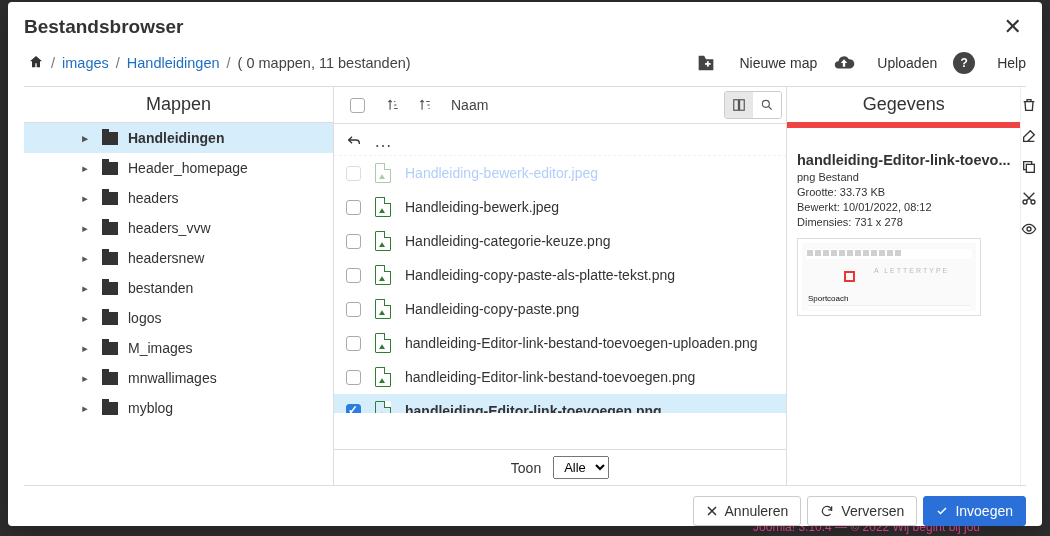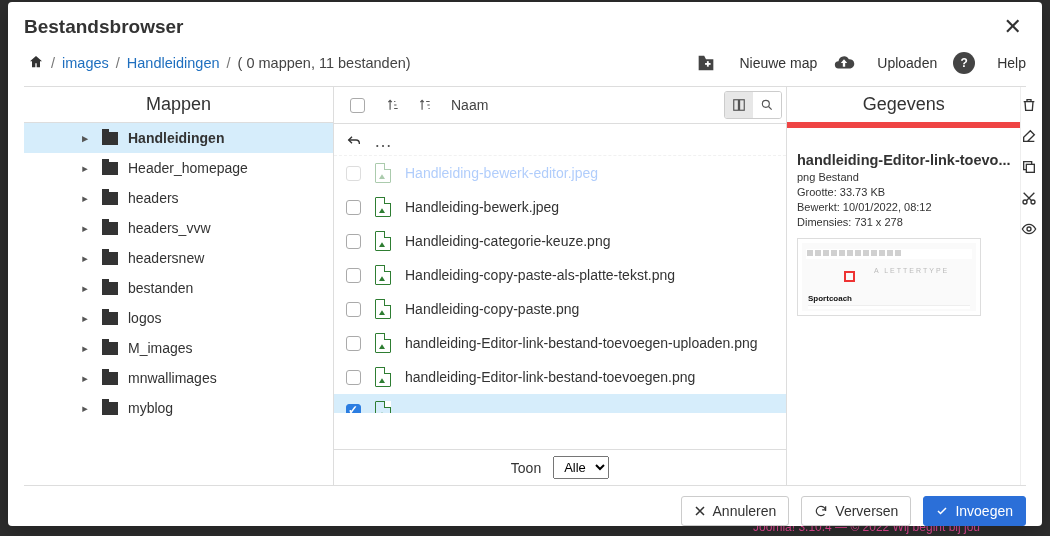--- a/index.html
+++ b/index.html
@@ -59,24 +59,24 @@
   .detail-side { width: 32px; border-left: 1px solid #eee; display: flex; flex-direction: column; align-items: center; gap: 12px; padding-top: 10px; }
   .detail-side .dicon { cursor: pointer; color: #333; }
   .detail-title { font-weight: 700; font-size: 14.5px; white-space: nowrap; overflow: hidden; text-overflow: ellipsis; }
   .detail-line { font-size: 11px; color: #333; margin-top: 3px; }
   .thumb { margin-top: 10px; border: 1px solid #ddd; padding: 4px; width: 184px; height: 78px; background:#fff; position:relative; }
   .thumb-inner { width:100%; height:100%; background: linear-gradient(#fafafa, #fafafa); position:relative; overflow:hidden; }
   .thumb-bar { position:absolute; top:6px; left:4px; right:4px; height:10px; background:#fff; display:flex; gap:2px; padding:1px; }
   .thumb-bar span { width:6px; height:6px; background:#d0d0d0; }
   .thumb-red { position:absolute; top:28px; left:42px; width:11px; height:11px; border:2px solid #e33; }
   .thumb-txt { position:absolute; top:24px; left:72px; font-size:7px; color:#bbb; letter-spacing:2px; }
-  .thumb-sport { position:absolute; bottom:8px; left:6px; font-size:8px; font-weight:700; color:#111; }
+  .thumb-sport { position:absolute; bottom:8px; left:6px; font-size:8px; font-weight:400; color:#111; }
   .thumb-under { position:absolute; bottom:2px; left:6px; right:6px; height:4px; background:#fff; border-top:1px solid #eee;}
   
-  .modal-footer { display: flex; justify-content: flex-end; gap: 12px; padding: 10px 16px 0 16px; margin-left: 20px; }
+  .modal-footer { display: flex; justify-content: flex-end; gap: 6px; padding: 10px 16px 0 16px; margin-left: 20px; }
   .btn { display: flex; align-items: center; gap: 7px; border: 1px solid #ccc; background: #fff; padding: 6px 12px; border-radius: 3px; cursor: pointer; font-size: 14px; color: #333; }
   .btn.primary { background: #2b6fd8; border-color: #2b6fd8; color: #fff; }
   .backdrop-text { position:absolute; bottom:2px; right:70px; color:#ec4899; font-size:12px; }
 </style>
 </head>
 <body>
 
 <div class="backdrop-text">Joomla! 3.10.4  —  © 2022 Wij begint bij jou</div>
 
 <div class="modal">
@@ -256,20 +256,21 @@
               <span>handleiding-Editor-link-bestand-toevoegen-uploaden.png</span>
             </div>
             <div class="file-row">
               <span class="chk"></span>
               <span class="file-icon"></span>
               <span>handleiding-Editor-link-bestand-toevoegen.png</span>
             </div>
             <div class="file-row selected">
               <span class="chk checked"></span>
               <span class="file-icon"></span>
+              <span>handleiding-Editor-link-toevoegen.png</span>
             </div>
             <div class="file-row">
               <span class="chk"></span>
               <span class="file-icon"></span>
               <span>paste-as-plain-text.png</span>
             </div>
           </div>
       </div>
       <div class="files-foot">
         <span>Toon</span>

